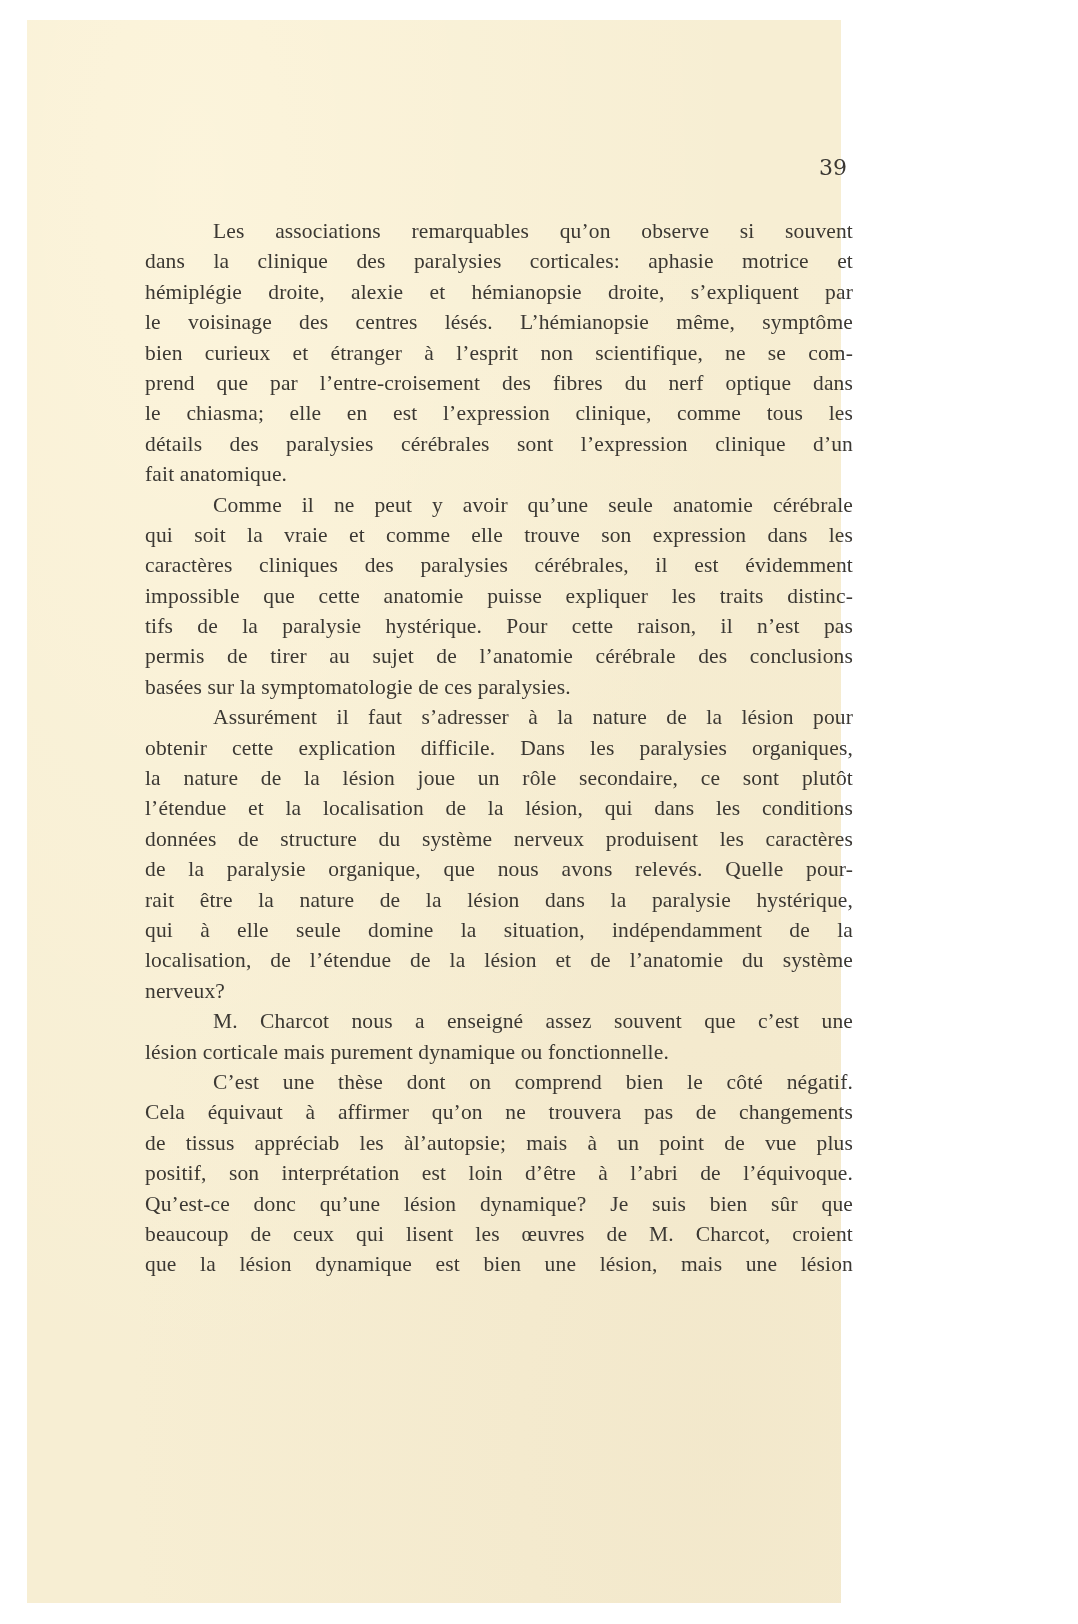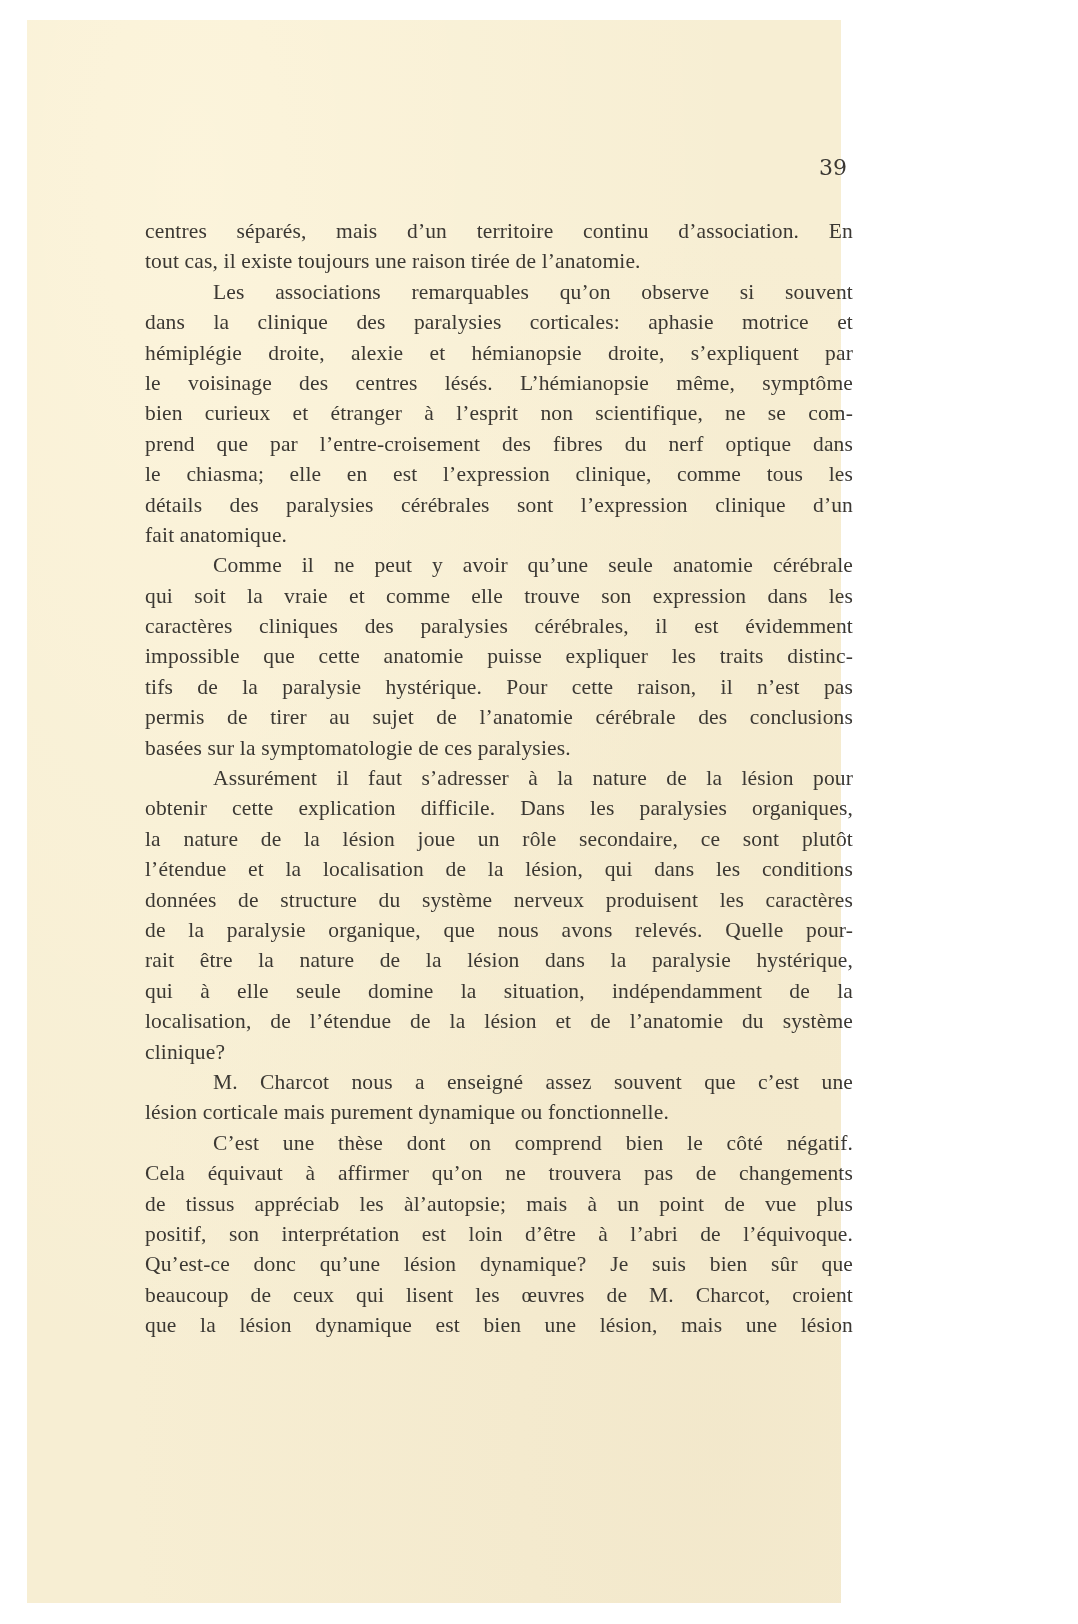--- a/index.html
+++ b/index.html
@@ -57,24 +57,20 @@
       padding-left: 68px;
     }
   </style>
 </head>
 <body>
 
 <div class="page">
   <p class="page-number">39</p>
   <div class="text-block" id="text-block">
       <div class="paragraph">
-        <div class="line">centres séparés, mais d’un territoire continu d’association. En</div>
-        <div class="line last">tout cas, il existe toujours une raison tirée de l’anatomie.</div>
-      </div>
-      <div class="paragraph">
         <div class="line indent">Les associations remarquables qu’on observe si souvent</div>
         <div class="line">dans la clinique des paralysies corticales: aphasie motrice et</div>
         <div class="line">hémiplégie droite, alexie et hémianopsie droite, s’expliquent par</div>
         <div class="line">le voisinage des centres lésés. L’hémianopsie même, symptôme</div>
         <div class="line">bien curieux et étranger à l’esprit non scientifique, ne se com-</div>
         <div class="line">prend que par l’entre-croisement des fibres du nerf optique dans</div>
         <div class="line">le chiasma; elle en est l’expression clinique, comme tous les</div>
         <div class="line">détails des paralysies cérébrales sont l’expression clinique d’un</div>
         <div class="line last">fait anatomique.</div>
       </div>
@@ -90,21 +86,21 @@
       <div class="paragraph">
         <div class="line indent">Assurément il faut s’adresser à la nature de la lésion pour</div>
         <div class="line">obtenir cette explication difficile. Dans les paralysies organiques,</div>
         <div class="line">la nature de la lésion joue un rôle secondaire, ce sont plutôt</div>
         <div class="line">l’étendue et la localisation de la lésion, qui dans les conditions</div>
         <div class="line">données de structure du système nerveux produisent les caractères</div>
         <div class="line">de la paralysie organique, que nous avons relevés. Quelle pour-</div>
         <div class="line">rait être la nature de la lésion dans la paralysie hystérique,</div>
         <div class="line">qui à elle seule domine la situation, indépendamment de la</div>
         <div class="line">localisation, de l’étendue de la lésion et de l’anatomie du système</div>
-        <div class="line last">clinique?</div>
+        <div class="line last">nerveux?</div>
       </div>
       <div class="paragraph">
         <div class="line indent">M. Charcot nous a enseigné assez souvent que c’est une</div>
         <div class="line last">lésion corticale mais purement dynamique ou fonctionnelle.</div>
       </div>
       <div class="paragraph">
         <div class="line indent">C’est une thèse dont on comprend bien le côté négatif.</div>
         <div class="line">Cela équivaut à affirmer qu’on ne trouvera pas de changements</div>
         <div class="line">de tissus appréciab les àl’autopsie; mais à un point de vue plus</div>
         <div class="line">positif, son interprétation est loin d’être à l’abri de l’équivoque.</div>

